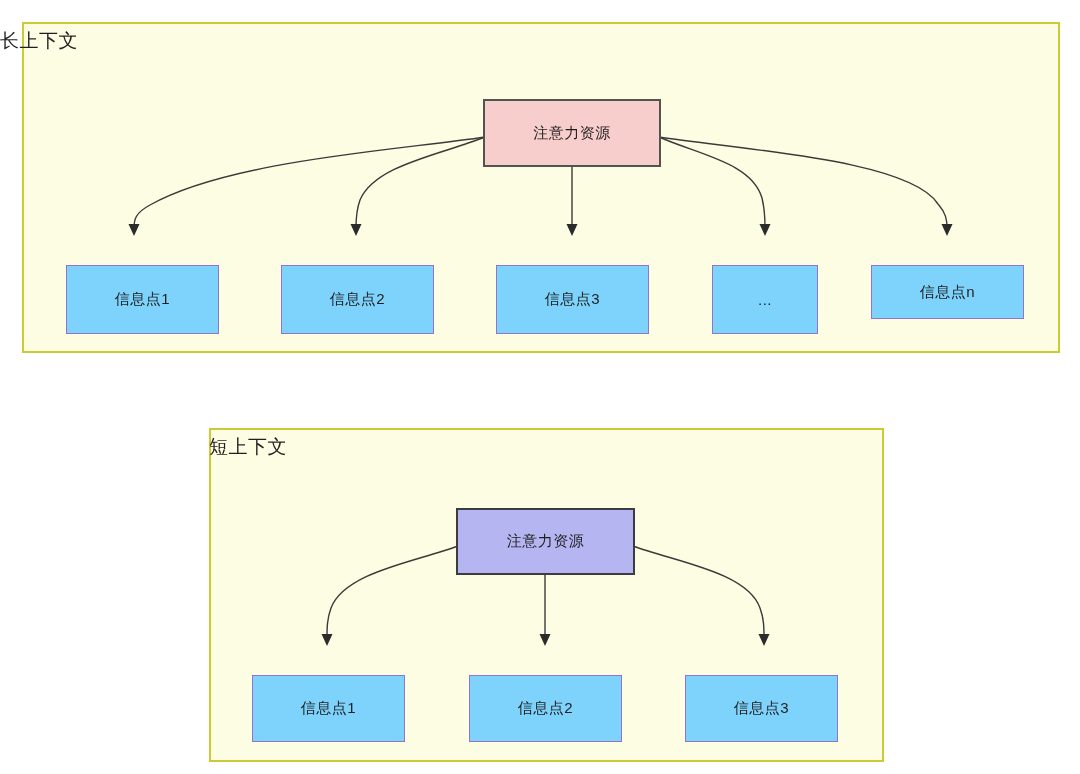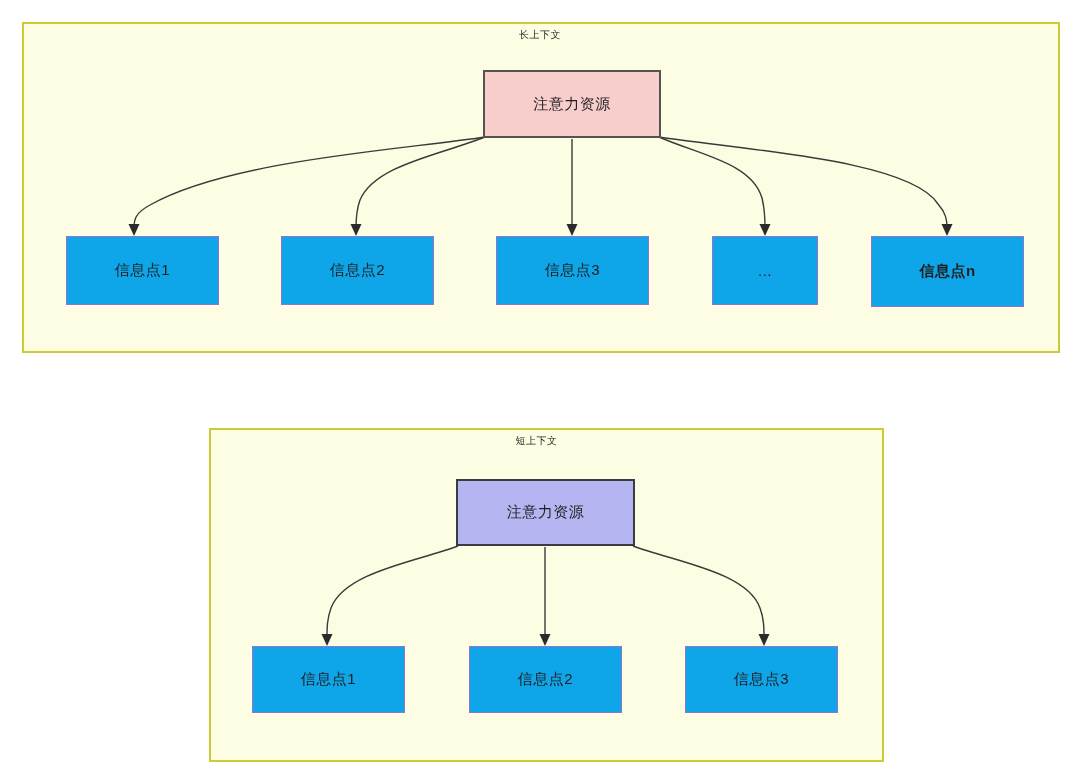--- a/index.html
+++ b/index.html
@@ -34,22 +34,21 @@
     height: 331px;
   }
   #frame-short {
     left: 209px;
     top: 428px;
     width: 675px;
     height: 334px;
   }
   .frame-title {
     position: absolute;
-    text-align: center;
-    font-size: 10px;
+    font-size: 19px;
     color: #1f1f1f;
     white-space: nowrap;
     letter-spacing: 0.5px;
   }
   #title-long {
     left: 0;
     top: 28px;
     width: 1080px;
   }
   #title-short {
@@ -60,31 +59,32 @@
   .node {
     position: absolute;
     box-sizing: border-box;
     display: flex;
     align-items: center;
     justify-content: center;
     font-size: 15px;
     color: #1f1f1f;
     letter-spacing: 0.5px;
     white-space: nowrap;
+    margin-top: 29px;
   }
   .node-root-pink {
     background: #f8cecc;
     border: 2px solid #53534f;
   }
   .node-root-blue {
     background: #b5b5f2;
     border: 2px solid #3b3b44;
   }
   .node-info {
-    background: #0ea5e9;
+    background: #7dd3fc;
     border: 1.5px solid #9673c8;
   }
   svg.edges {
     position: absolute;
     left: 0;
     top: 0;
     width: 1080px;
     height: 774px;
     overflow: visible;
     pointer-events: none;
@@ -139,21 +139,21 @@
   </div>
 
   <div class="node node-info" style="left:496px; top:236px; width:153px; height:69px;">
     <span>信息点3</span>
   </div>
 
   <div class="node node-info" style="left:712px; top:236px; width:106px; height:69px;">
     <span>...</span>
   </div>
 
-  <div class="node node-info" style="left:871px; top:236px; width:153px; height:71px;font-weight:bold;">
+  <div class="node node-info" style="left:871px; top:236px; width:153px; height:54px;">
     <span>信息点n</span>
   </div>
 
   <div class="diagram-frame" id="frame-short"></div>
 
   <div class="frame-title" id="title-short">短上下文</div>
 
   <svg class="edges" id="edges-short" viewBox="0 0 1080 774">
 
     <path d="M 458,546 C 415,562 345,572 331,608 C 327,619 327,628 327,638"></path>

